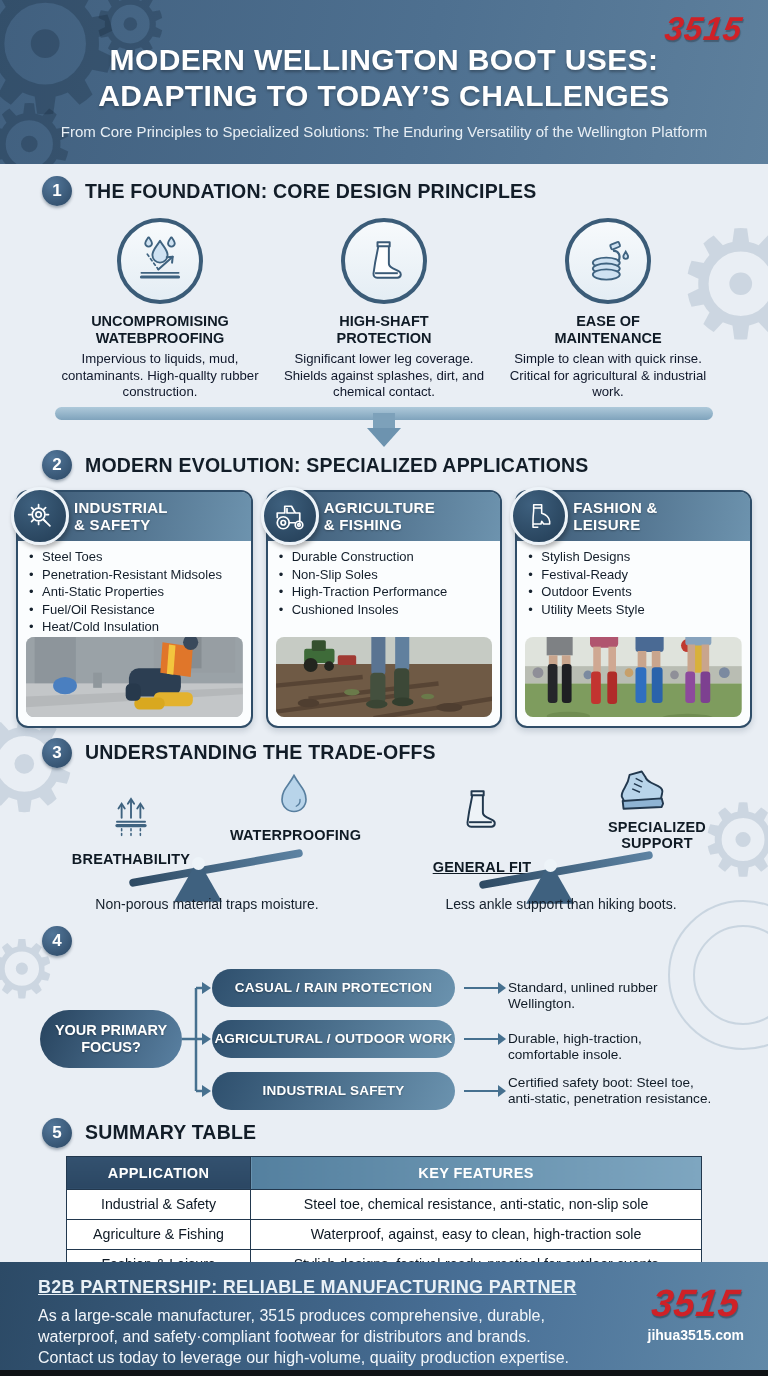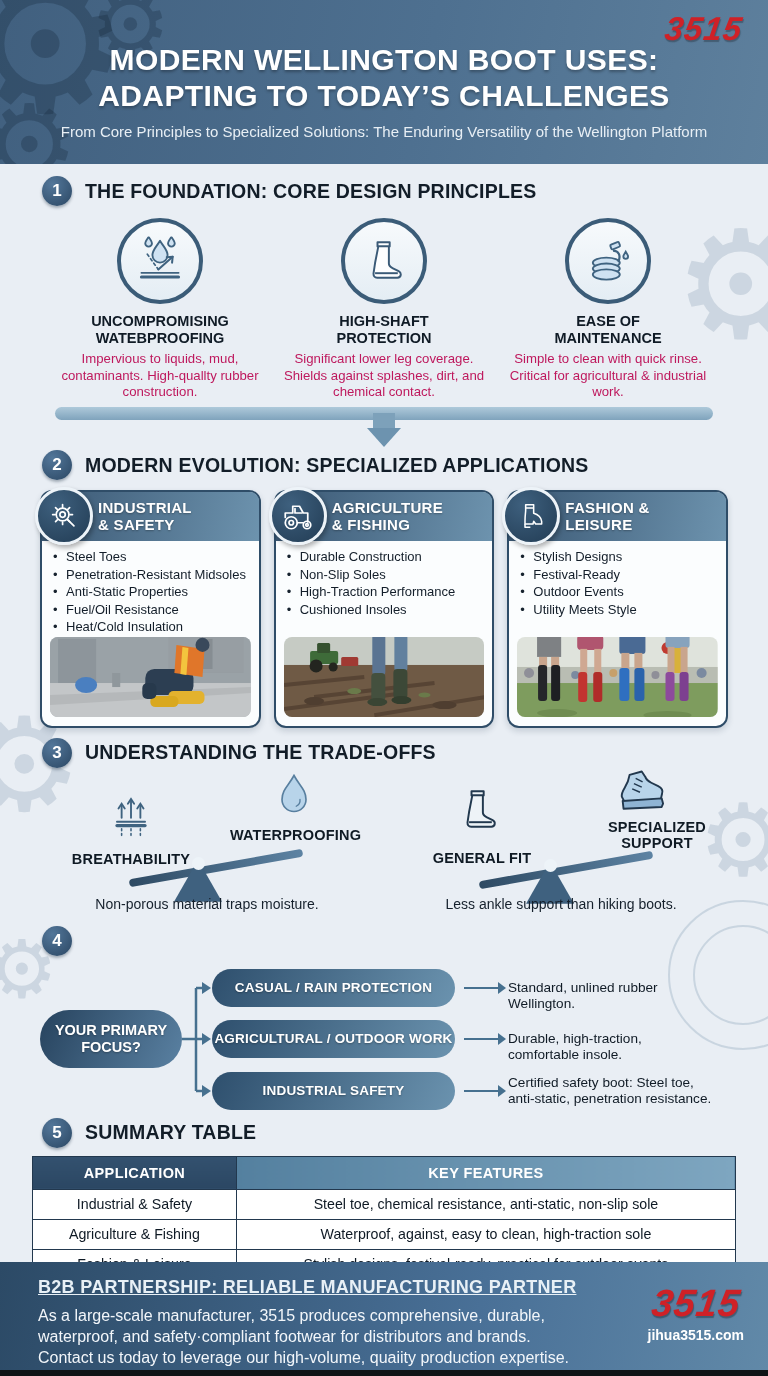--- a/index.html
+++ b/index.html
@@ -19,30 +19,30 @@
 
   
   .sec-head { position:relative; display:flex; align-items:center; padding-left:42px; }
   .badge { flex:0 0 auto; width:30px; height:30px; border-radius:50%; background:radial-gradient(circle at 35% 28%, #53779a, #2b4763); color:#fff; font-weight:bold; font-size:17px; display:flex; align-items:center; justify-content:center; box-shadow:0 2px 3px rgba(20,40,60,.35); }
   .sec-head h2 { margin:0 0 0 13px; font-size:19.5px; color:#121d28; letter-spacing:.2px; }
 
   
   .s1-grid { display:grid; grid-template-columns:1fr 1fr 1fr; column-gap:12px; padding:0 54px; margin-top:12px; text-align:center; }
   .s1-circle { width:86px; height:86px; margin:0 auto; border-radius:50%; border:4px solid #3b5c78; background:linear-gradient(180deg,#f7fafc,#e4edf4); display:flex; align-items:center; justify-content:center; }
   .s1-title { margin-top:9px; font-weight:bold; font-size:14.5px; color:#101b26; line-height:1.18; }
-  .s1-desc { margin-top:4px; font-size:13.2px; color:#be185d; line-height:1.24; padding:0 4px; }
+  .s1-desc { margin-top:4px; font-size:13.2px; color:#0f172a; line-height:1.24; padding:0 4px; }
 
   
   .funnel { position:relative; height:46px; margin-top:4px; }
   .funnel .bar { position:absolute; left:55px; right:55px; top:3px; height:13px; border-radius:8px; background:linear-gradient(180deg,#aec9da,#7fa3bc); }
   .funnel .stem { position:absolute; left:50%; top:9px; transform:translateX(-50%); width:22px; height:15px; background:#7da1ba; }
   .funnel .head { position:absolute; left:50%; top:24px; transform:translateX(-50%); width:0; height:0; border-left:17px solid transparent; border-right:17px solid transparent; border-top:19px solid #6d93af; }
 
   
-  .s2-grid { display:grid; grid-template-columns:repeat(3,1fr); gap:13px; padding:0 40px; margin-top:10px; }
+  .s2-grid { display:grid; grid-template-columns:repeat(3,1fr); gap:13px; padding:0 16px; margin-top:10px; }
   .card { position:relative; display:flex; flex-direction:column; background:#fbfdfe; border:2px solid #2f4d68; border-radius:12px; box-shadow:0 3px 6px rgba(30,50,70,.18); padding-bottom:9px; }
   .card-head { height:49px; border-radius:9px 9px 0 0; background:linear-gradient(100deg,#3a5773 0%, #6d93ae 100%); color:#fff; display:flex; align-items:center; padding-left:56px; font-weight:bold; font-size:15px; line-height:1.12; letter-spacing:.3px; text-shadow:0 1px 2px rgba(0,0,0,.3); }
   .card-icon { position:absolute; top:-5px; left:-7px; width:58px; height:58px; border-radius:50%; background:radial-gradient(circle at 35% 28%, #3e607e, #223c54); border:3px solid #edf3f8; display:flex; align-items:center; justify-content:center; box-shadow:2px 3px 5px rgba(0,0,0,.3); }
   .card ul { margin:8px 0 0; padding:0 8px 0 24px; list-style:none; }
   .card li { position:relative; font-size:13px; color:#131e2a; line-height:1.27; margin-bottom:1px; }
   .card li::before { content:"•"; position:absolute; left:-13px; color:#16222e; }
   .card-photo { margin:8px 8px 0; margin-top:auto; border-radius:8px; overflow:hidden; height:80px; }
   .card-photo svg { display:block; width:100%; height:100%; }
 
   
@@ -58,21 +58,21 @@
   .s4-flow { position:relative; margin:8px 40px 0; height:146px; }
   .flow-svg { position:absolute; inset:0; }
   .pill { position:absolute; color:#fff; font-weight:bold; display:flex; align-items:center; justify-content:center; text-align:center; text-shadow:0 1px 2px rgba(0,0,0,.3); }
   .pill-focus { left:0; top:46px; width:142px; height:58px; border-radius:29px; background:linear-gradient(115deg,#27435e,#5a81a2); font-size:14.5px; line-height:1.15; }
   .pill-opt { left:172px; width:243px; height:38px; border-radius:19px; background:linear-gradient(115deg,#2e4f6d,#6b93af); font-size:13.5px; letter-spacing:.2px; }
   .harrow { position:absolute; left:424px; width:34px; height:2.5px; background:#46708f; }
   .harrow::after { content:""; position:absolute; right:-8px; top:-4.5px; border-left:8px solid #46708f; border-top:6px solid transparent; border-bottom:6px solid transparent; }
   .opt-desc { position:absolute; left:468px; right:15px; font-size:13.6px; color:#101b26; line-height:1.2; }
 
   
-  .s5-table { width:704px; margin:8px auto 0; border-collapse:collapse; }
+  .s5-table { width:636px; margin:8px auto 0; border-collapse:collapse; }
   .s5-table th, .s5-table td { border:1.6px solid #22384e; text-align:center; }
   .s5-table th { color:#fff; font-size:14.5px; letter-spacing:.4px; padding:8px 6px; }
   .s5-table th.c1 { width:29%; background:linear-gradient(180deg,#33516f,#2b4763); }
   .s5-table th.c2 { background:linear-gradient(90deg,#54809f,#7ea6c0); }
   .s5-table td { background:#fff; color:#0e1924; font-size:14.2px; padding:6.5px 6px; }
 
   
   .footer { position:absolute; left:0; right:0; bottom:6px; height:108px; background:linear-gradient(100deg,#2c4a66 0%, #497097 62%, #6189a8 100%); color:#fff; padding:15px 30px 0 38px; }
   .f-title { font-size:18px; font-weight:bold; color:#e8f0f6; letter-spacing:.3px;text-decoration:underline; }
   .f-body { margin-top:7px; width:552px; font-size:16px; line-height:1.32; color:#f2f6fa; }
@@ -377,21 +377,21 @@
     <div class="scale">
       <div style="position:absolute; left:68px; top:12px;">
         <svg width="52" height="52" viewBox="0 0 64 64">
           <g fill="#eef3f7" stroke="#22384e" stroke-width="2.4" stroke-linejoin="round">
             <path d="M24 9 h15 v5 h-15 z"></path>
             <path d="M25 14 h13 v21 c0 3 2 4.5 5 6 l7 3.5 c4 2 3.4 8 -1.5 8 h-25 c-3.2 0 -4.5 -2 -4.4 -5.2 l1.9 -12.8 z"></path>
             <path d="M21 47 h28"></path>
           </g>
         </svg>
       </div>
-      <div class="lab" style="left:18px; top:79px; width:160px;">GENERAL FIT</div>
+      <div class="lab" style="left:18px; top:88px; width:160px;text-decoration:underline;">GENERAL FIT</div>
       <div style="position:absolute; left:228px; top:-4px;">
         <svg width="56" height="52" viewBox="0 0 64 60">
           <path d="M20 8 L34 4 l4 6 c1 3 3 5 7 7 l8 4 c4 2 5.5 5.5 4.5 8.5 L56 36 L14 39 l-3 -6 c-1 -8 7 -11 9 -25 z" fill="#b8d4ea" stroke="#22384e" stroke-width="2.2" stroke-linejoin="round"></path>
           <path d="M12 38 l45 -3 1.6 6 -1.6 4 -44 2 z" fill="#8fb4d4" stroke="#22384e" stroke-width="2.2" stroke-linejoin="round"></path>
           <g stroke="#22384e" stroke-width="1.7" fill="none">
               <path d="M27 12 l8 4 M25 18 l9 4 M23 24 l9 4"></path>
             </g>
         </svg>
       </div>
       <div class="lab" style="left:198px; top:48px; width:150px;">

